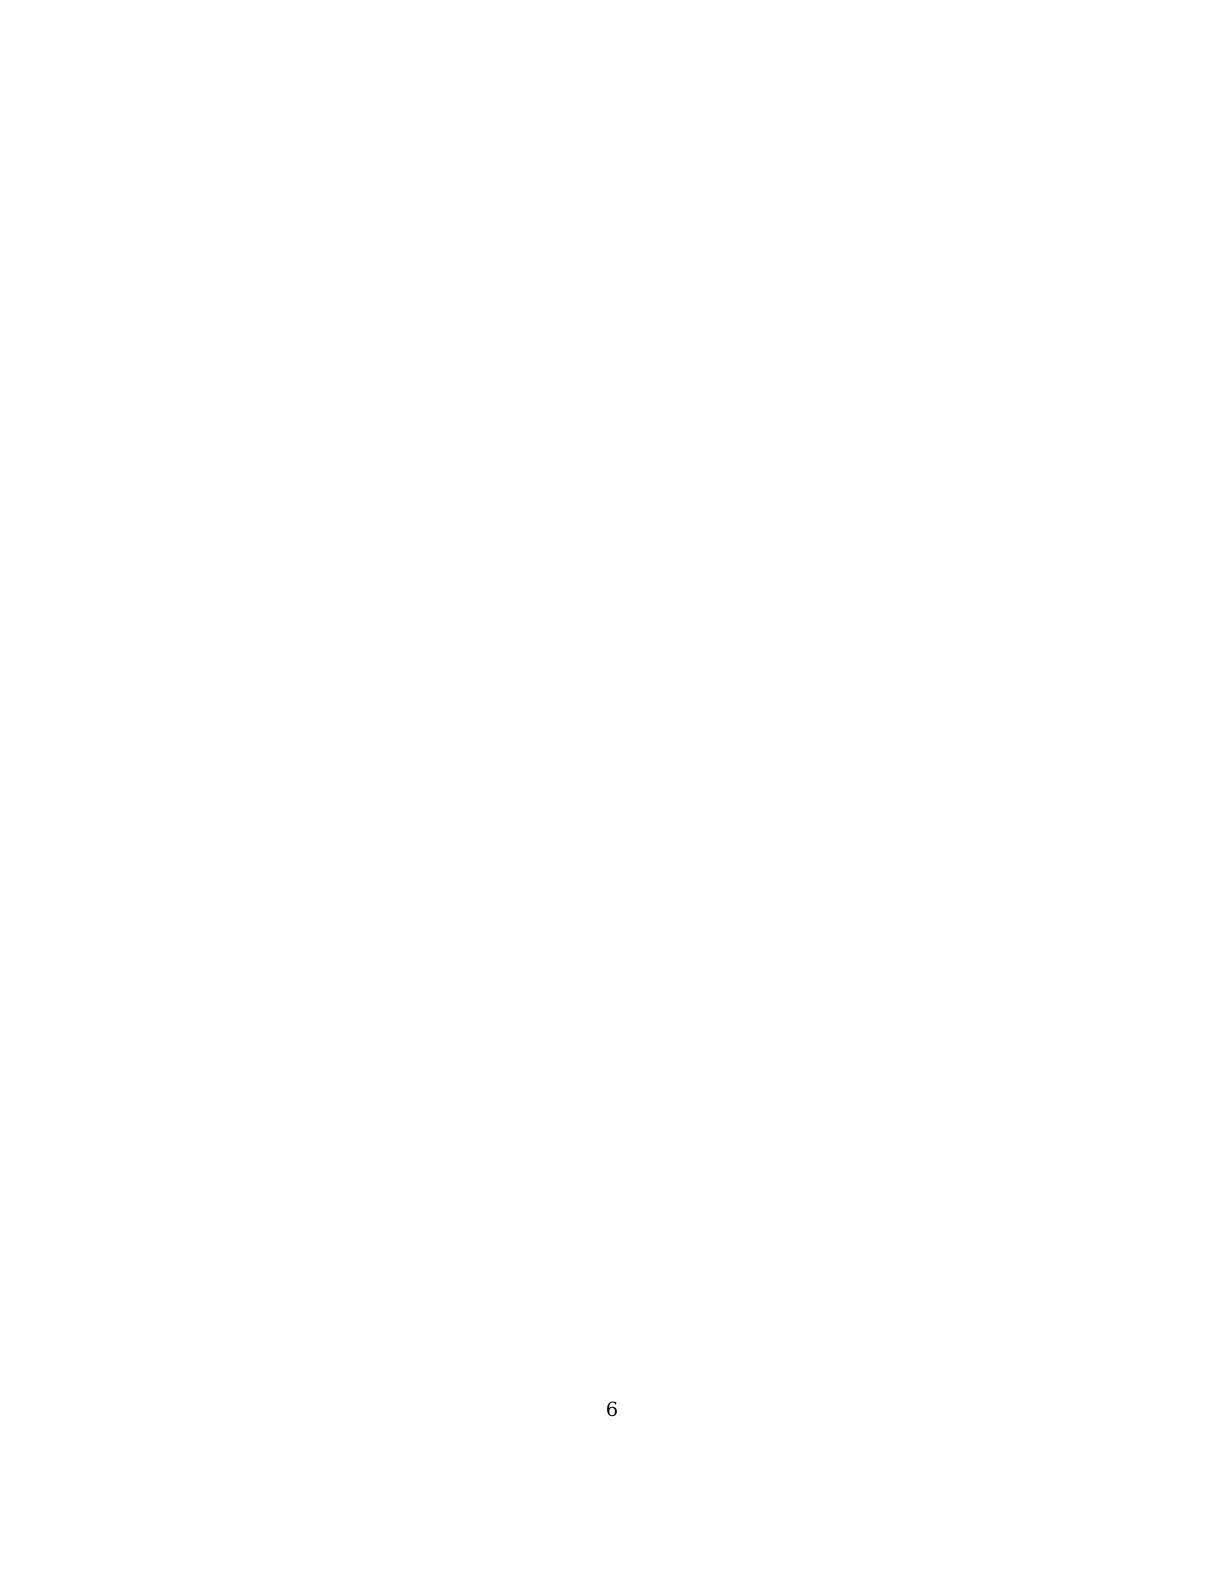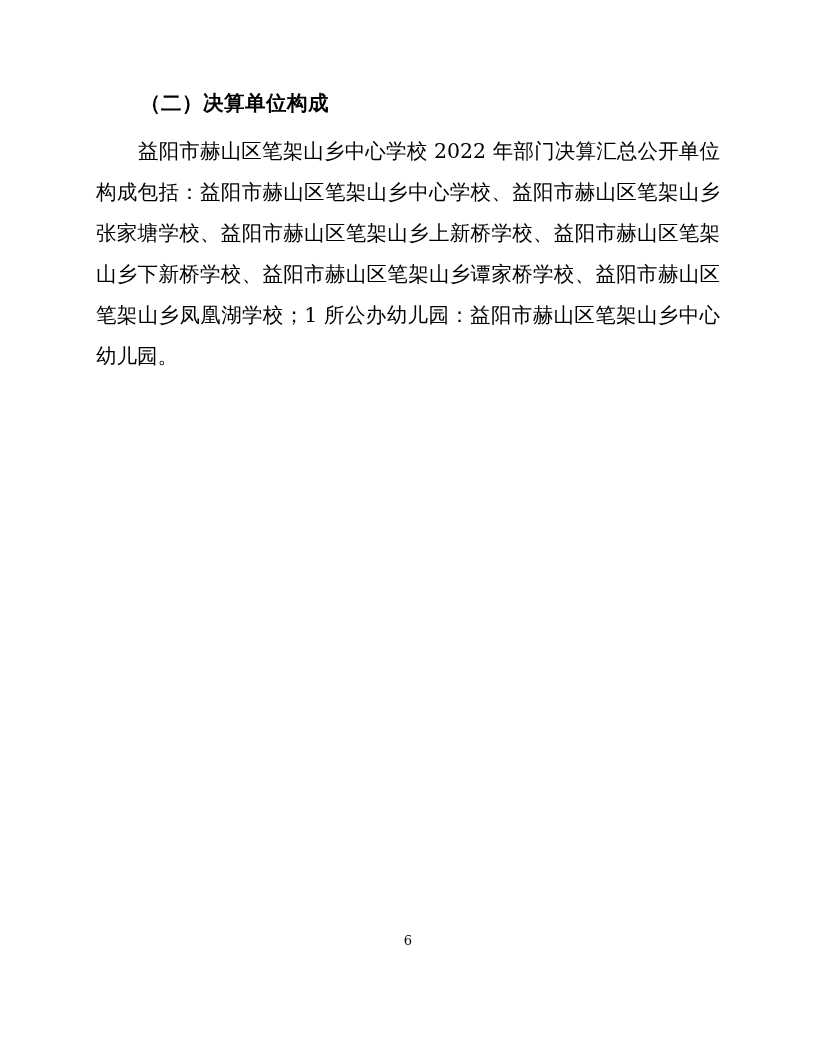--- a/index.html
+++ b/index.html
@@ -55,18 +55,14 @@
     text-align: center;
     font-size: 13px;
     font-family: "DejaVu Serif", "Liberation Serif", serif;
     color: #000000;
   }
 </style>
 </head>
 <body>
 
 <div class="page">
-  <div class="doc-body">
-    <h2 class="heading">（二）决算单位构成</h2>
-    <p class="para">益阳市赫山区笔架山乡中心学校 2022 年部门决算汇总公开单位构成包括：益阳市赫山区笔架山乡中心学校、益阳市赫山区笔架山乡张家塘学校、益阳市赫山区笔架山乡上新桥学校、益阳市赫山区笔架山乡下新桥学校、益阳市赫山区笔架山乡谭家桥学校、益阳市赫山区笔架山乡凤凰湖学校；1 所公办幼儿园：益阳市赫山区笔架山乡中心幼儿园。</p>
-  </div>
   <div class="page-number">6</div>
 </div>
 
 </body></html>

